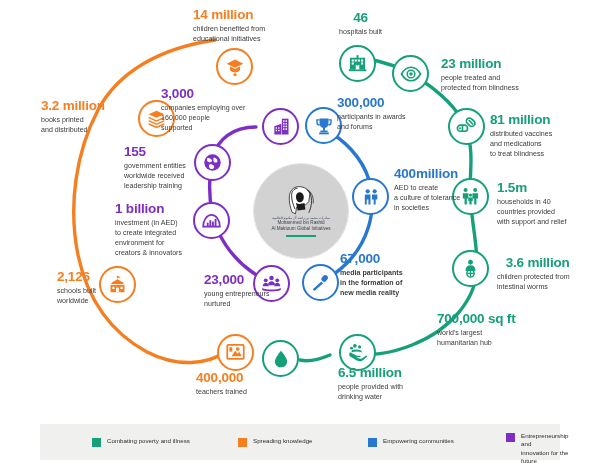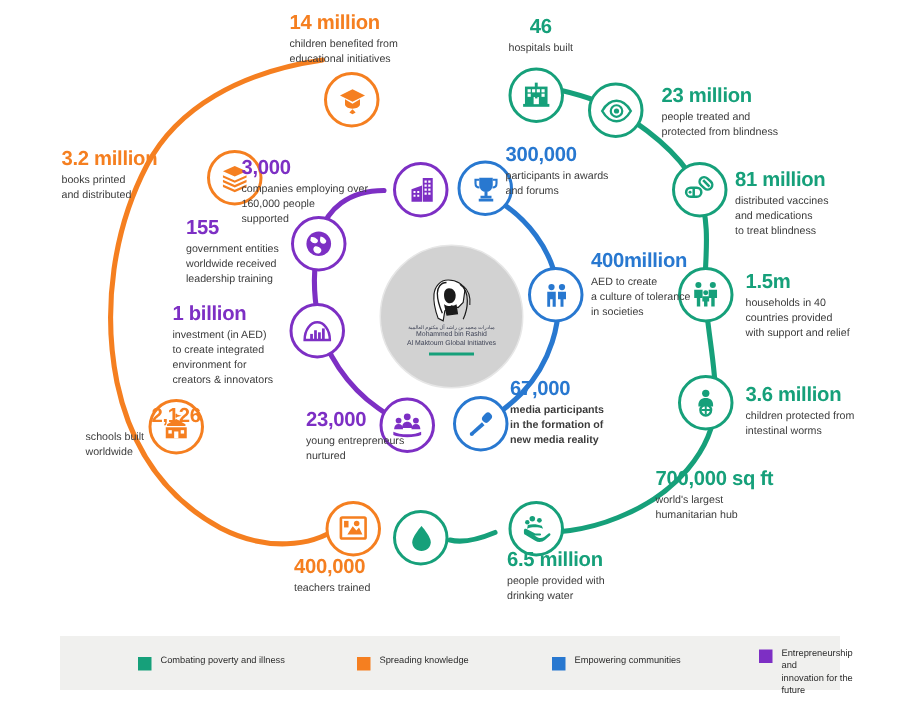--- a/index.html
+++ b/index.html
@@ -332,31 +332,31 @@
 educational initiatives</div>
   </div>
 
   <div class="stat" style="left:41px;top:99px;">
     <div class="num" style="color:#f57f20;font-size:13.5px;">3.2 million</div>
     <div class="desc" style="white-space:pre-line;">books printed
 and distributed</div>
   </div>
 
   <div class="stat" style="left:57px;top:270px;">
-    <div class="num" style="color:#f57f20;font-size:13.5px;margin-left:44px;">2,126</div>
+    <div class="num" style="color:#f57f20;font-size:13.5px;">2,126</div>
     <div class="desc" style="white-space:pre-line;">schools built
 worldwide</div>
   </div>
 
   <div class="stat" style="left:196px;top:371px;">
     <div class="num" style="color:#f57f20;font-size:13.5px;">400,000</div>
     <div class="desc" style="white-space:pre-line;">teachers trained</div>
   </div>
 
-  <div class="stat" style="left:161px;top:105px;">
+  <div class="stat" style="left:161px;top:87px;">
     <div class="num" style="color:#7d2fc4;font-size:13.5px;">3,000</div>
     <div class="desc" style="white-space:pre-line;">companies employing over
 160,000 people
 supported</div>
   </div>
 
   <div class="stat" style="left:124px;top:145px;">
     <div class="num" style="color:#7d2fc4;font-size:13.5px;">155</div>
     <div class="desc" style="white-space:pre-line;">government entities
 worldwide received
@@ -416,21 +416,21 @@
   </div>
 
   <div class="stat" style="left:497px;top:181px;">
     <div class="num" style="color:#16a07a;font-size:13.5px;">1.5m</div>
     <div class="desc" style="white-space:pre-line;">households in 40
 countries provided
 with support and relief</div>
   </div>
 
   <div class="stat" style="left:497px;top:256px;">
-    <div class="num" style="color:#16a07a;font-size:13.5px;">3.6 million</div>
+    <div class="num" style="color:#16a07a;font-size:13.5px;text-align:right;">3.6 million</div>
     <div class="desc" style="white-space:pre-line;">children protected from
 intestinal worms</div>
   </div>
 
   <div class="stat" style="left:437px;top:312px;">
     <div class="num" style="color:#16a07a;font-size:13.5px;">700,000 sq ft</div>
     <div class="desc" style="white-space:pre-line;">world's largest
 humanitarian hub</div>
   </div>
 

